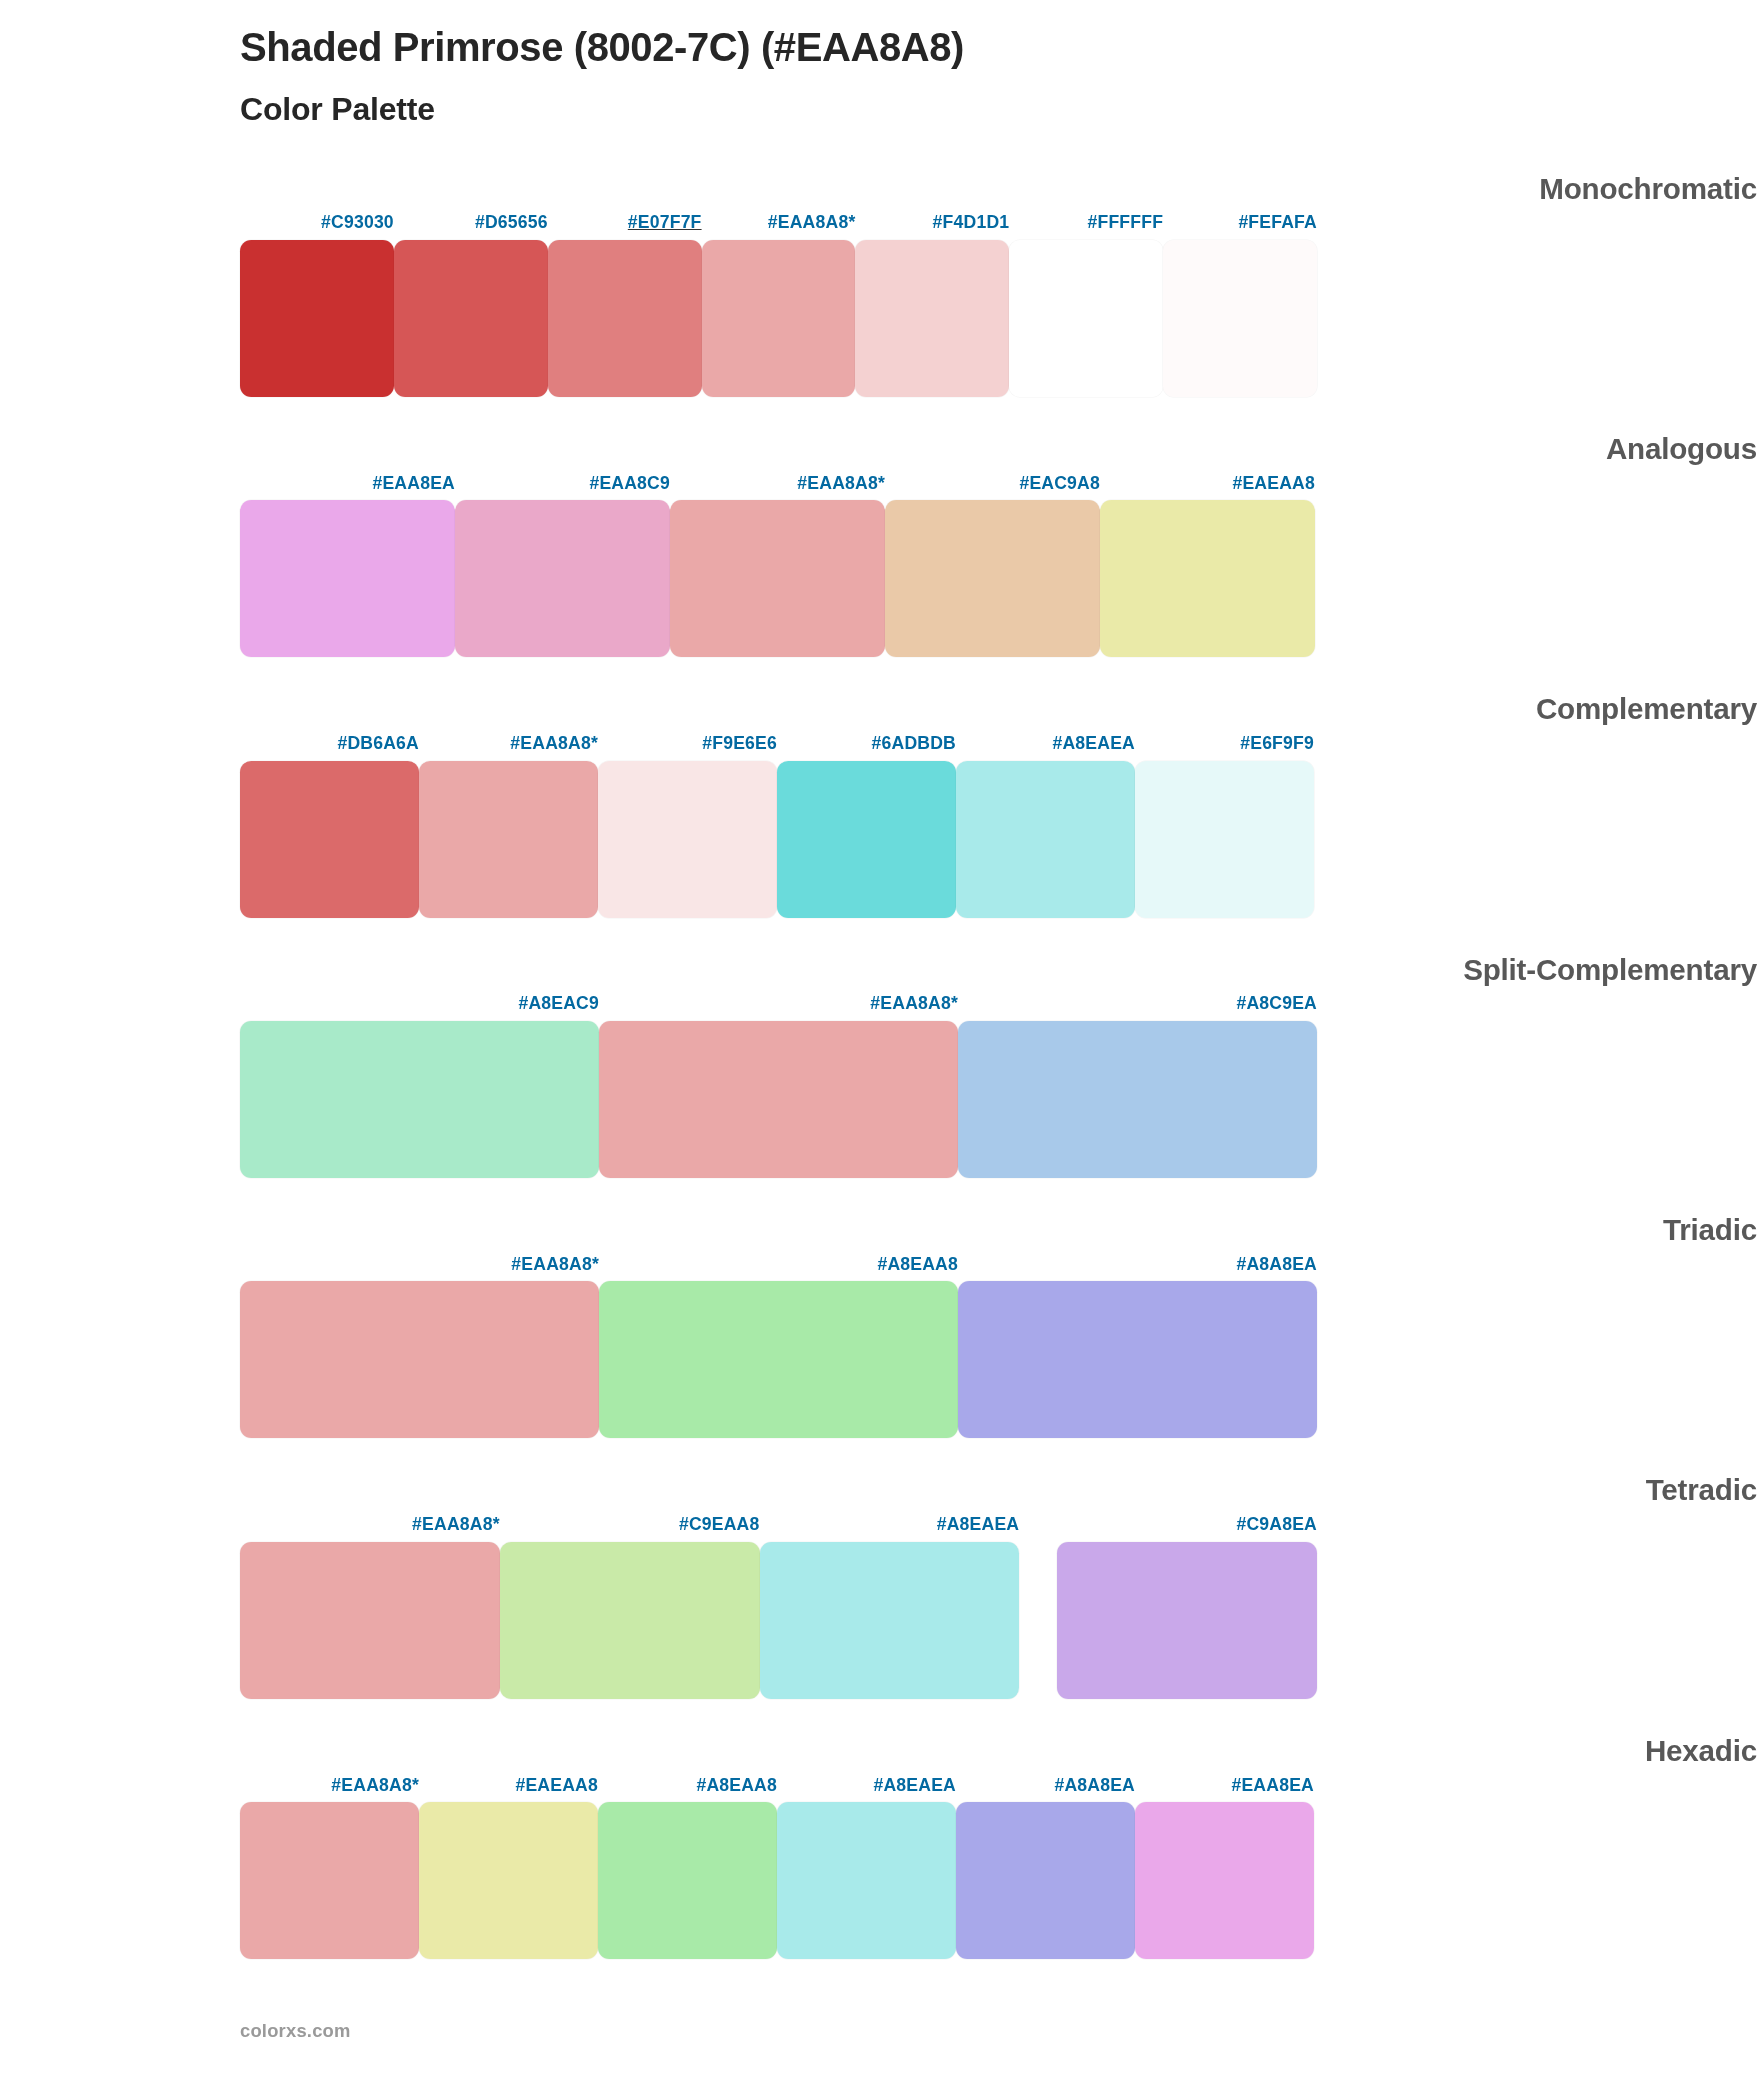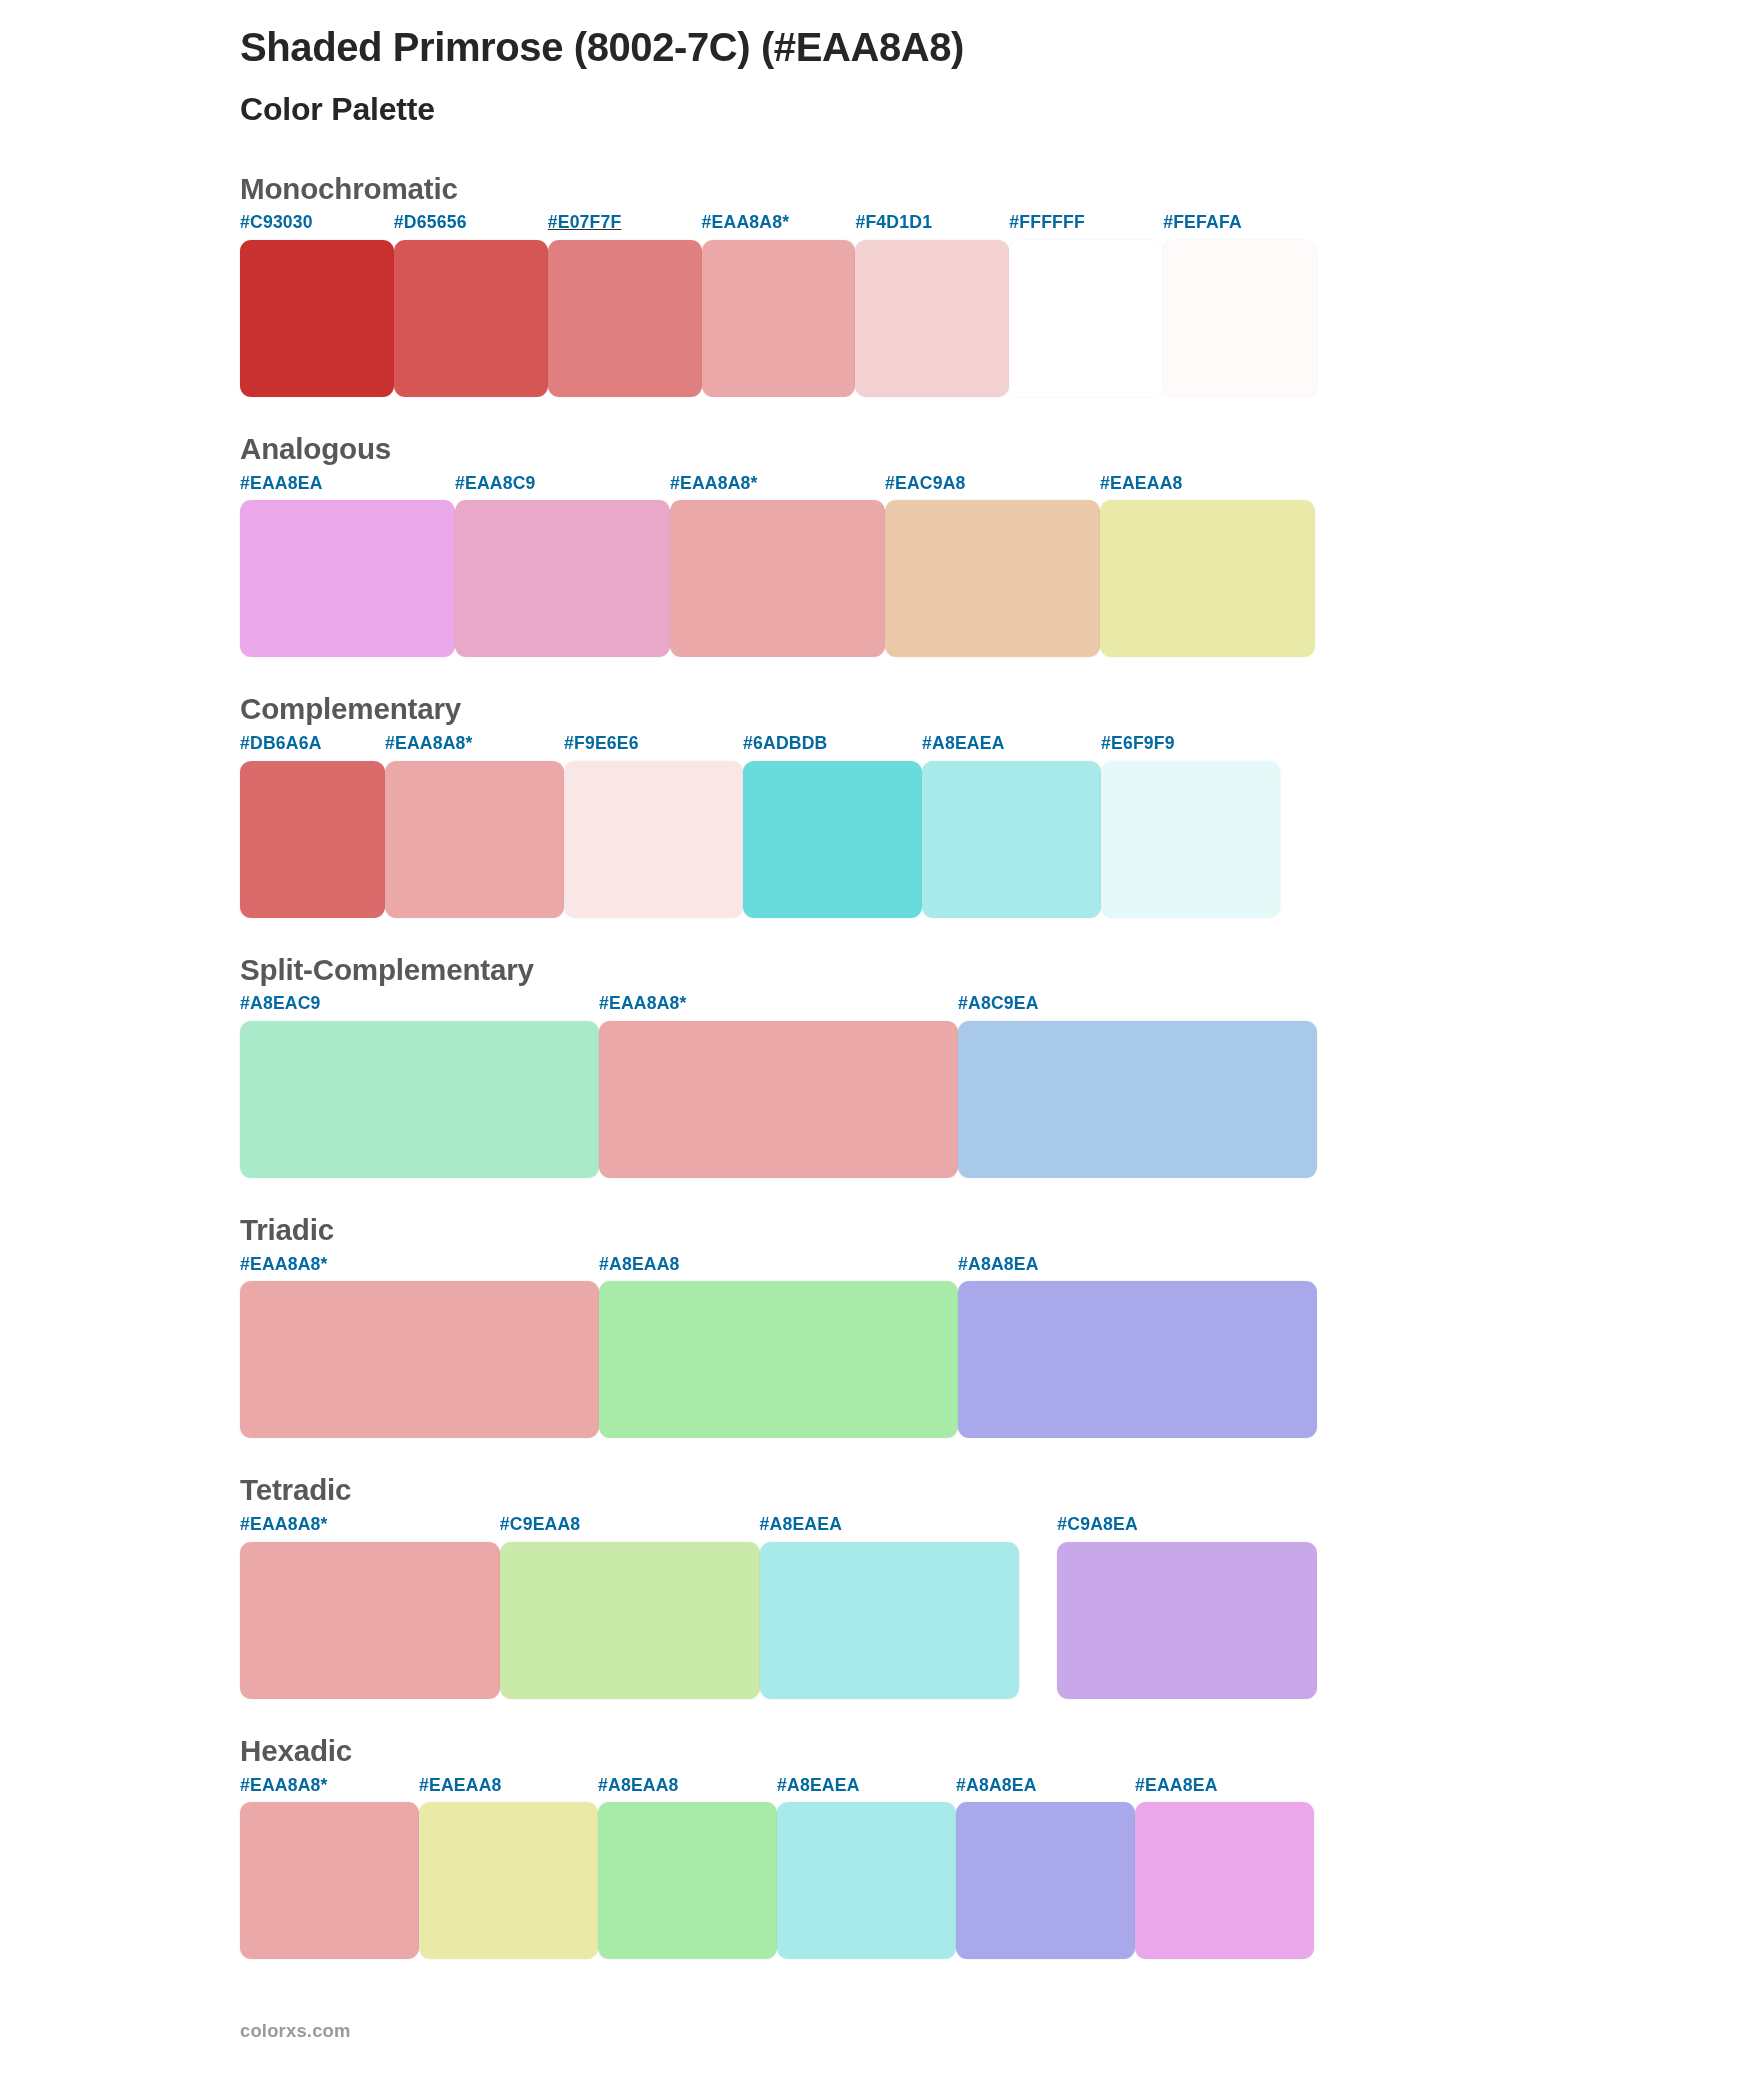--- a/index.html
+++ b/index.html
@@ -47,20 +47,21 @@
 
   
   .sections {
     position: relative;
     margin-top: 45px;
   }
   .section {
     position: relative;
     padding-left: 240px;
     padding-right: 0;
+    text-align: right;
   }
   .section-title {
     font-size: 29.6px;
     font-weight: bold;
     color: #585858;
     letter-spacing: -0.2px;
     line-height: 1.0;
     margin: 0 0 0 0;
     padding-bottom: 11.2px;
   }
@@ -170,21 +171,21 @@
           </div>
           <div class="swatch" style="width: 215px;">
             <div class="swatch-label">#EAEAA8</div>
             <div class="swatch-chip" style="background: rgb(234, 234, 168);"></div>
           </div>
         </div>
       </div>
       <div class="section">
         <div class="section-title">Complementary</div>
         <div class="swatch-row">
-          <div class="swatch" style="width: 145px;">
+          <div class="swatch" style="width: 179px;">
             <div class="swatch-label">#DB6A6A</div>
             <div class="swatch-chip" style="background: rgb(219, 106, 106);"></div>
           </div>
           <div class="swatch" style="width: 179px;">
             <div class="swatch-label">#EAA8A8*</div>
             <div class="swatch-chip" style="background: rgb(234, 168, 168);"></div>
           </div>
           <div class="swatch" style="width: 179px;">
             <div class="swatch-label">#F9E6E6</div>
             <div class="swatch-chip" style="background: rgb(249, 230, 230);"></div>

